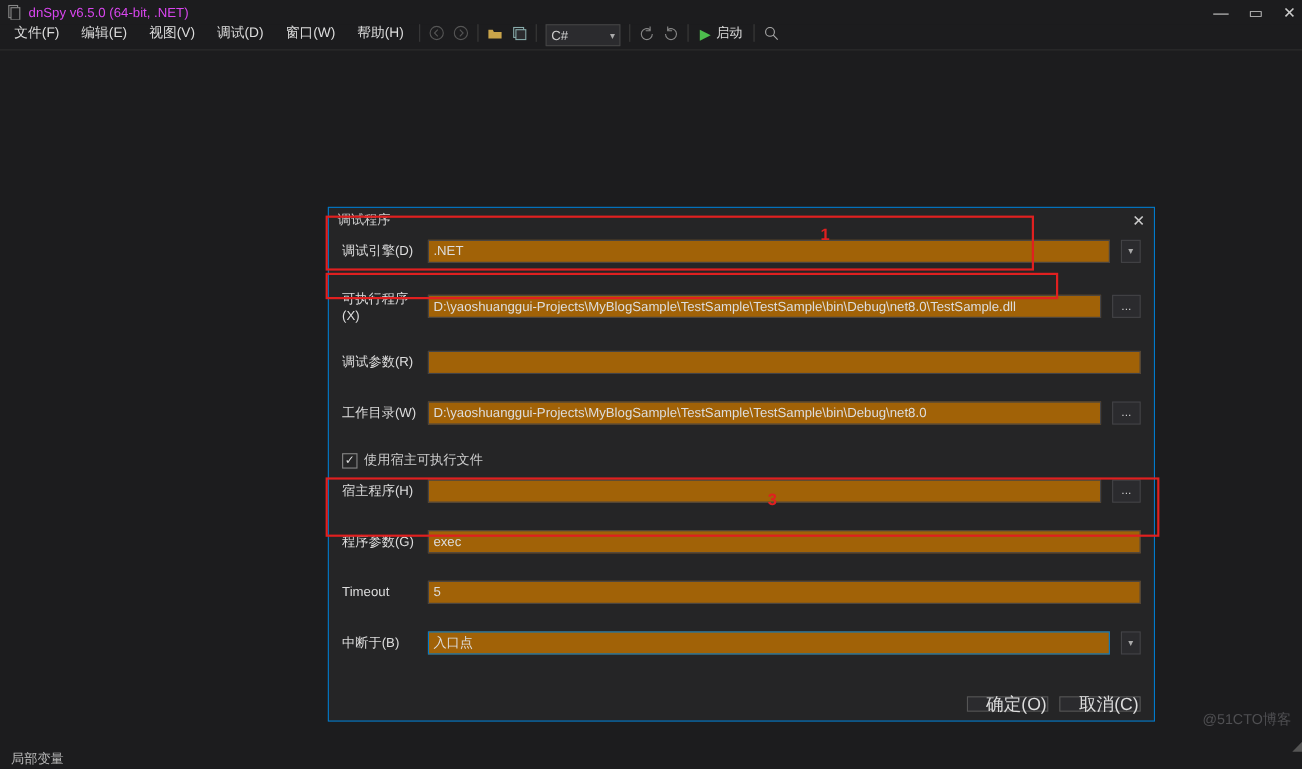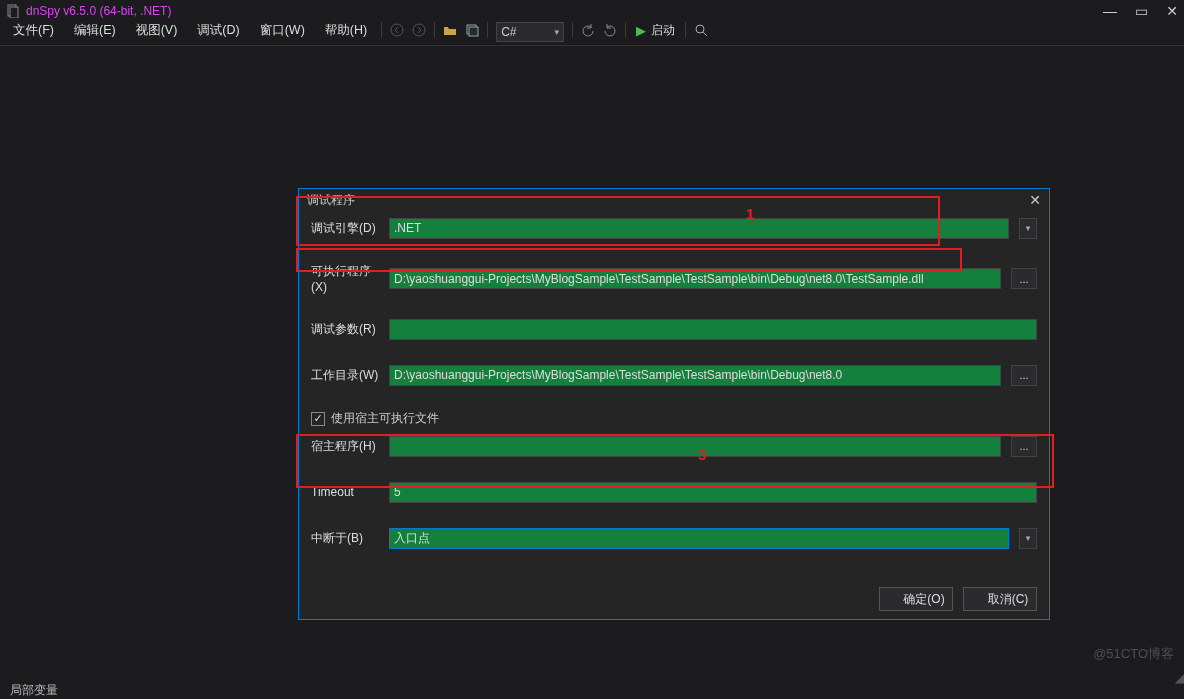--- a/index.html
+++ b/index.html
@@ -69,21 +69,21 @@
   gap: 10px;
   margin-bottom: 24px;
   min-height: 22px;
 }
 .form-row label {
   width: 68px; color: #ddd; font-size: 12px;
   flex-shrink: 0;
 }
 .form-row .inp, .form-row .select {
   flex: 1; height: 21px;
-  background: #15803d;
+  background: #a16207;
   border: 1px solid #434346;
   color: #ddd; font-size: 12px;
   padding: 0 4px;
   display: flex; align-items: center;
 }
 .form-row .select { justify-content: space-between; }
 .select-btn {
   width: 18px; height: 21px;
   background: #2b2b2e; border: 1px solid #434346;
   display: flex; align-items: center; justify-content: center;
@@ -100,24 +100,24 @@
 .chk-row { display: flex; align-items: center; gap: 6px; margin: 4px 0 8px 0; }
 .chk {
   width: 14px; height: 14px;
   border: 1px solid #888;
   display: inline-flex; align-items: center; justify-content: center;
   color: #ddd; font-size: 11px;
 }
 
 .dlg-footer { display: flex; justify-content: flex-end; gap: 10px; padding: 4px 12px 8px 12px; }
 .dlg-btn {
-  min-width: 74px; height: 24px;
+  min-width: 74px; height: 14px;
   background: #2b2b2e; border: 1px solid #555;
   color: #ddd; display: flex; align-items: center; justify-content: center;
-  font-size: 12px;
+  font-size: 16px;
   padding-left: 16px;
 }
 
 .red-box {
   position: absolute;
   border: 2px solid #e02020;
   pointer-events: none;
 }
 .red-num {
   position: absolute; color: #e02020; font-size: 15px; font-weight: 600;
@@ -269,20 +269,26 @@
     </div>
 
     <div class="form-row">
       <label>宿主程序(H)</label>
       <div class="inp">
         <span></span>
       </div>
       <div class="browse-btn">...</div>
     </div>
 
+    <div class="form-row">
+      <label>程序参数(G)</label>
+      <div class="inp">
+        <span>exec</span>
+      </div>
+    </div>
 
     <div class="form-row">
       <label>Timeout</label>
       <div class="inp">
         <span>5</span>
       </div>
     </div>
 
     <div class="form-row" style="margin-top:20px;">
       <label>中断于(B)</label>

